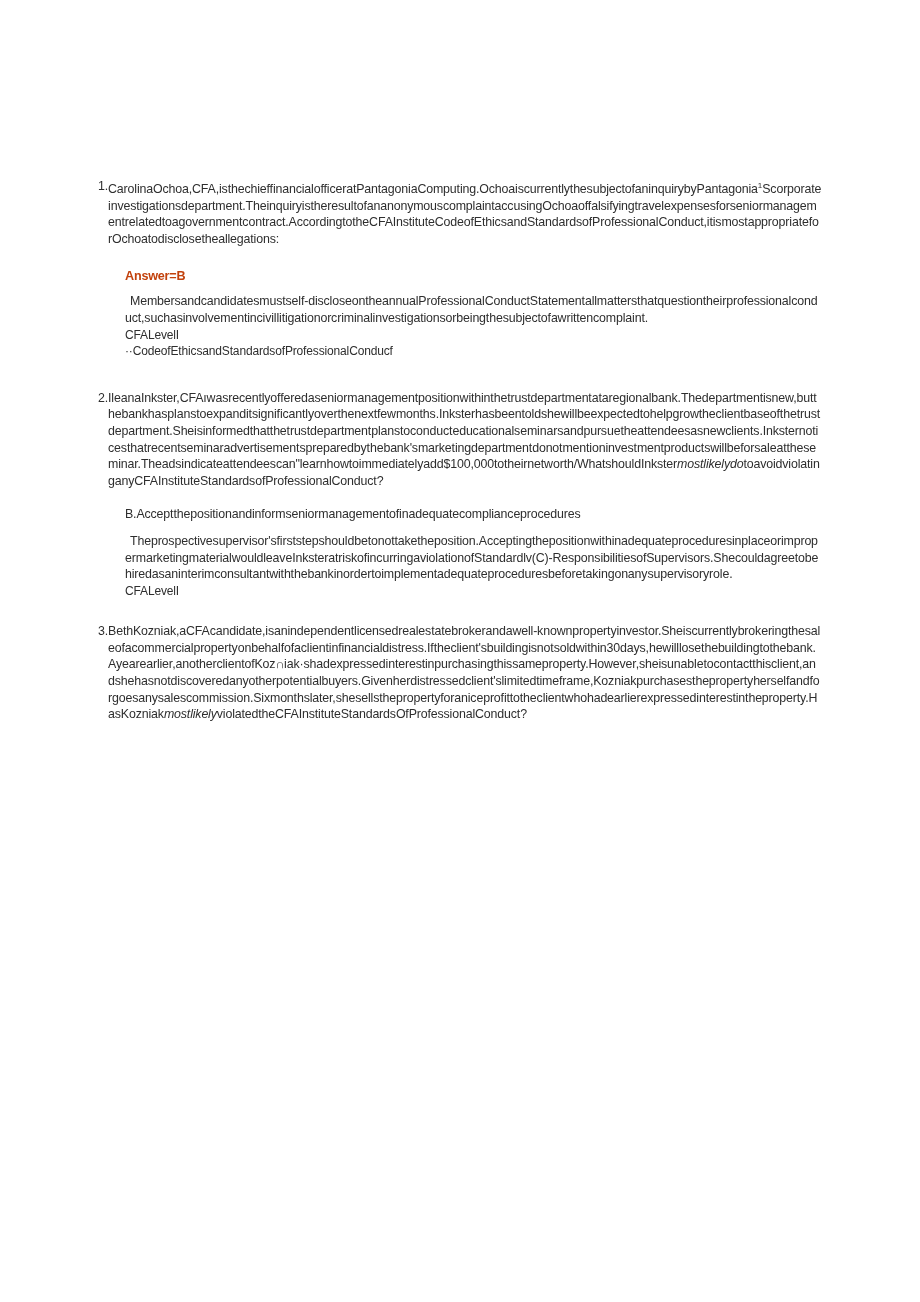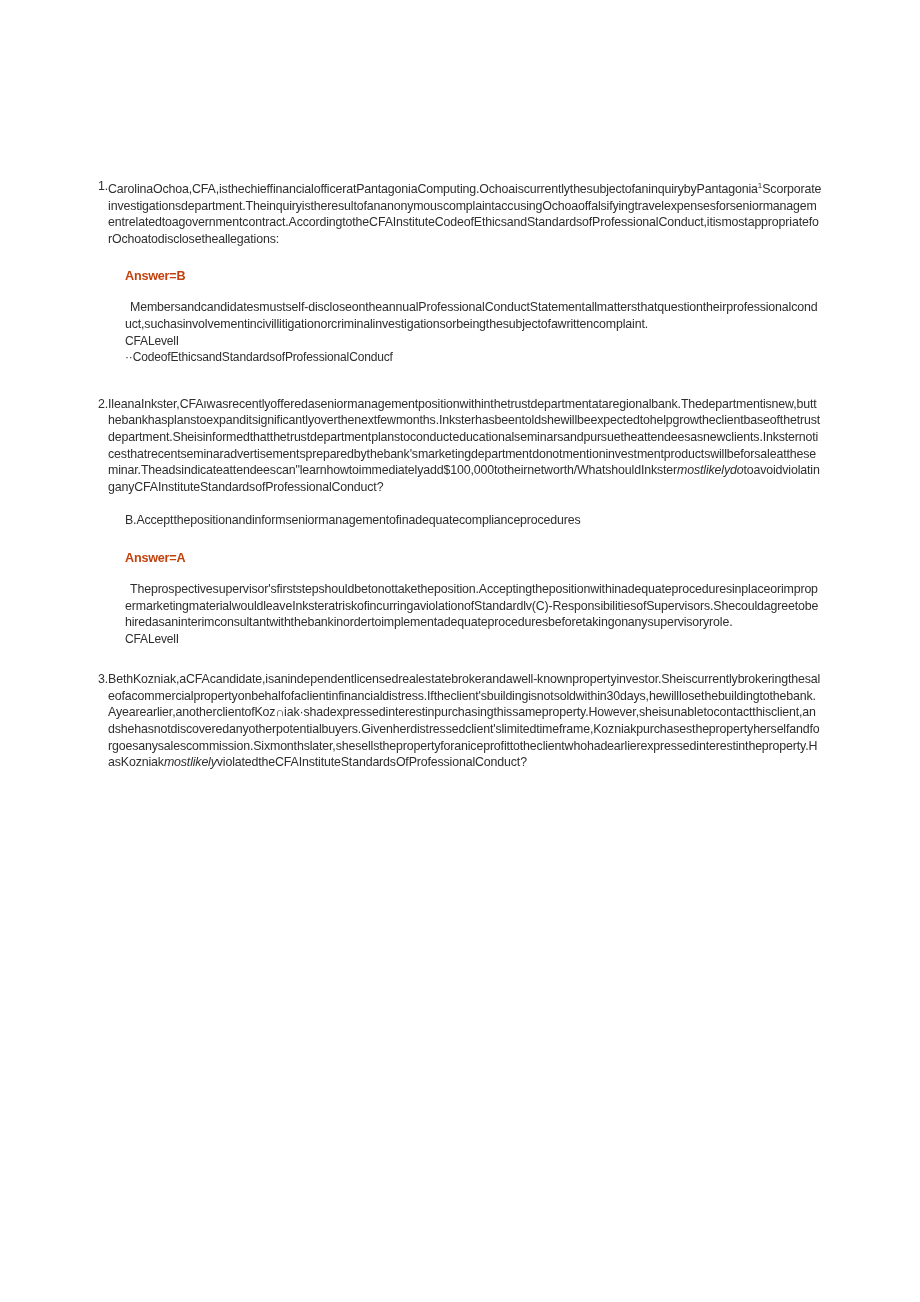--- a/index.html
+++ b/index.html
@@ -72,21 +72,21 @@
   .answer {
     margin-top: 22px;
     margin-left: 27px;
     font-size: 12.6px;
     font-weight: bold;
     letter-spacing: -0.2px;
     color: #c2410c;
   }
 
   .explain {
-    margin-top: 16px;
+    margin-top: 10px;
     margin-left: 27px;
     width: 697px;
     font-size: 12.4px;
     line-height: 16.6px;
     letter-spacing: -0.15px;
     text-align: justify;
     word-break: break-all;
   }
   .explain .lead {
     padding-left: 5px;
@@ -148,21 +148,20 @@
         <span class="q-num">2.</span>
         <span class="q-text">
           <span>IleanaInkster,CFAıwasrecentlyofferedaseniormanagementpositionwithinthetrustdepartmentataregionalbank.</span><span>Thedepartmentisnew,butthebankhasplanstoexpanditsignificantlyoverthenextfewmonths.Inksterhasbeento</span><span>ldshewillbeexpectedtohelpgrowtheclientbaseofthetrustdepartment.Sheisinformedthatthetrustdepartmentpl</span><span>anstoconducteducationalseminarsandpursuetheattendeesasnewclients.Inksternoticesthatrecentseminara</span><span>dvertisementspreparedbythebank'smarketingdepartmentdonotmentioninvestmentproductswillbeforsaleatt</span><span>heseminar.Theadsindicateattendeescan"learnhowtoimmediatelyadd$100,000totheirnetworth/Whatshould</span><span>Inkster<em class="it">mostlikelydo</em>toavoidviolatinganyCFAInstituteStandardsofProfessionalConduct?</span>
         </span>
       </div>
 
       <div class="options">
         <div class="option">B.Acceptthepositionandinformseniormanagementofinadequatecomplianceprocedures</div>
       </div>
 
-      <div class="answer">Answer=A</div>
 
       <div class="explain">
         <span class="lead">Theprospectivesupervisor'sfirststepshouldbetonottaketheposition.Acceptingthepositionwithinadequateproc</span><span>eduresinplaceorimpropermarketingmaterialwouldleaveInksteratriskofincurringaviolationofStandardlv(C)-</span><span>ResponsibilitiesofSupervisors.Shecouldagreetobehiredasaninterimconsultantwiththebankinordertoimplem</span><span>entadequateproceduresbeforetakingonanysupervisoryrole.</span>
       </div>
 
       <div class="refs">
         <div class="ref-line">CFALevelI</div>
       </div>
     </div>
 

